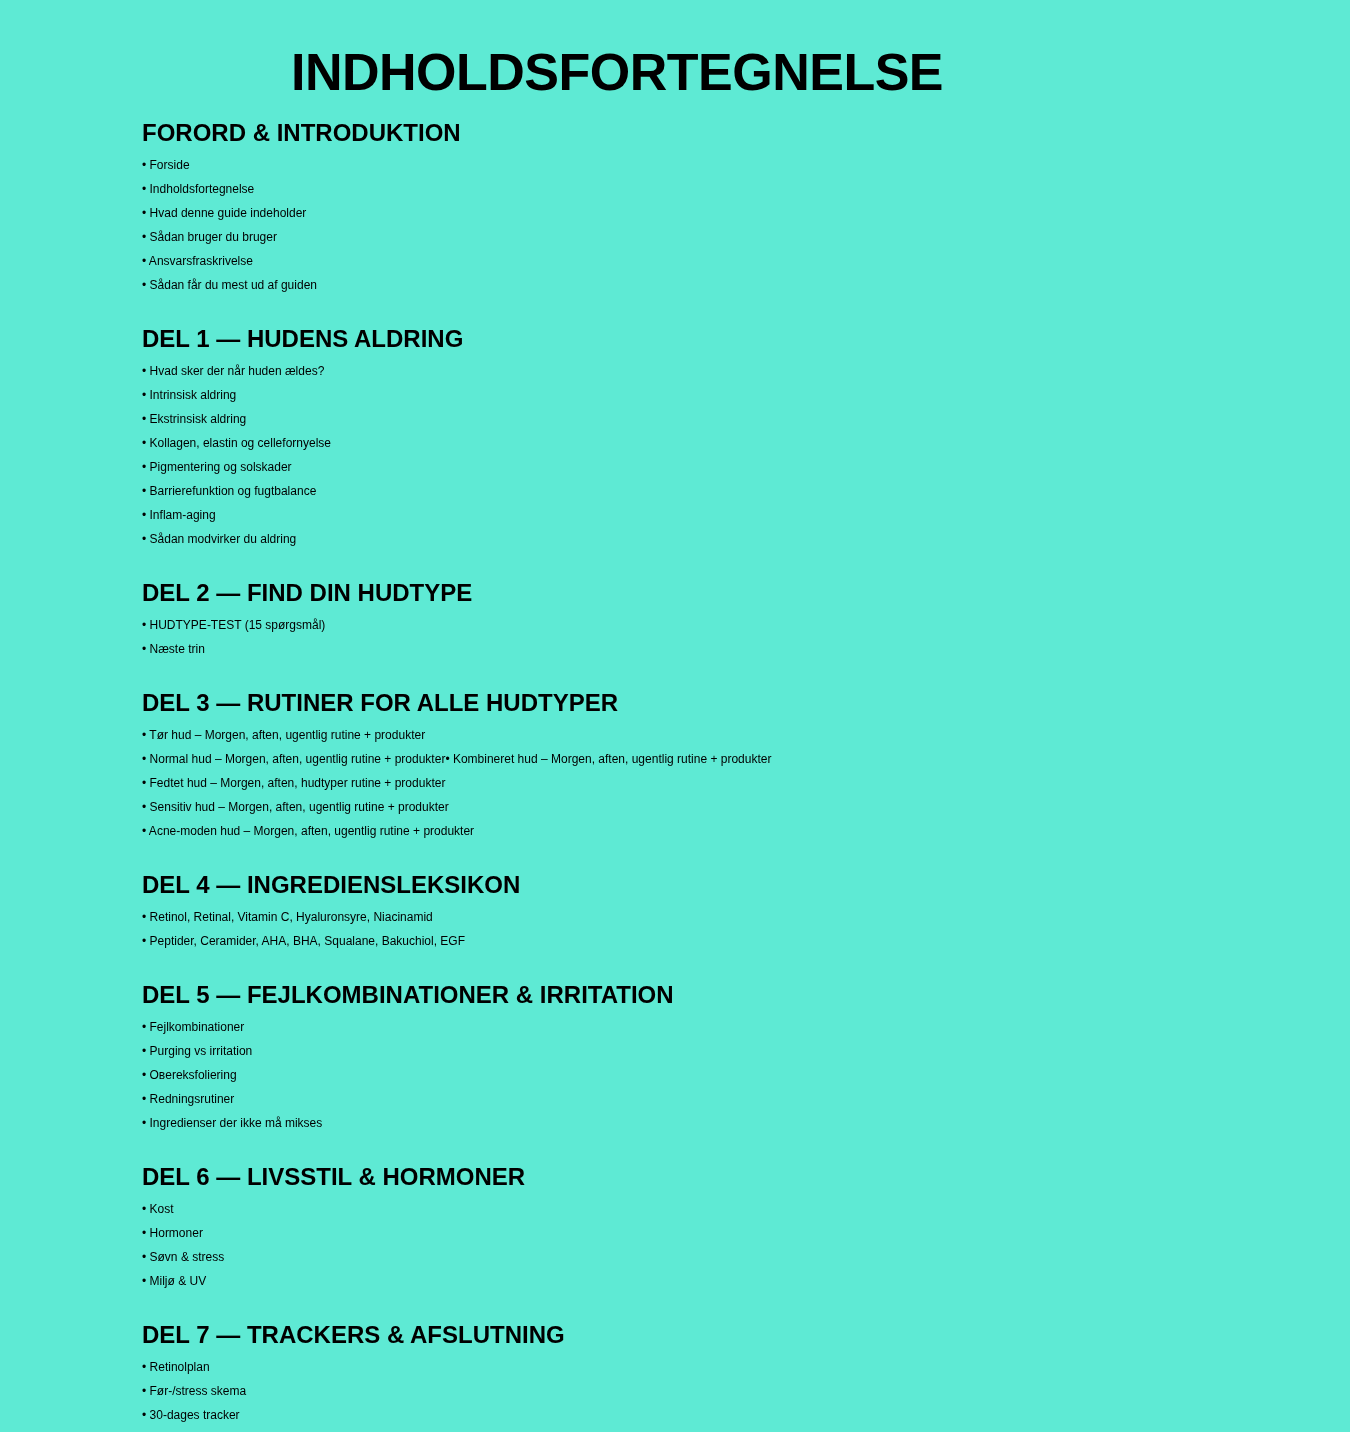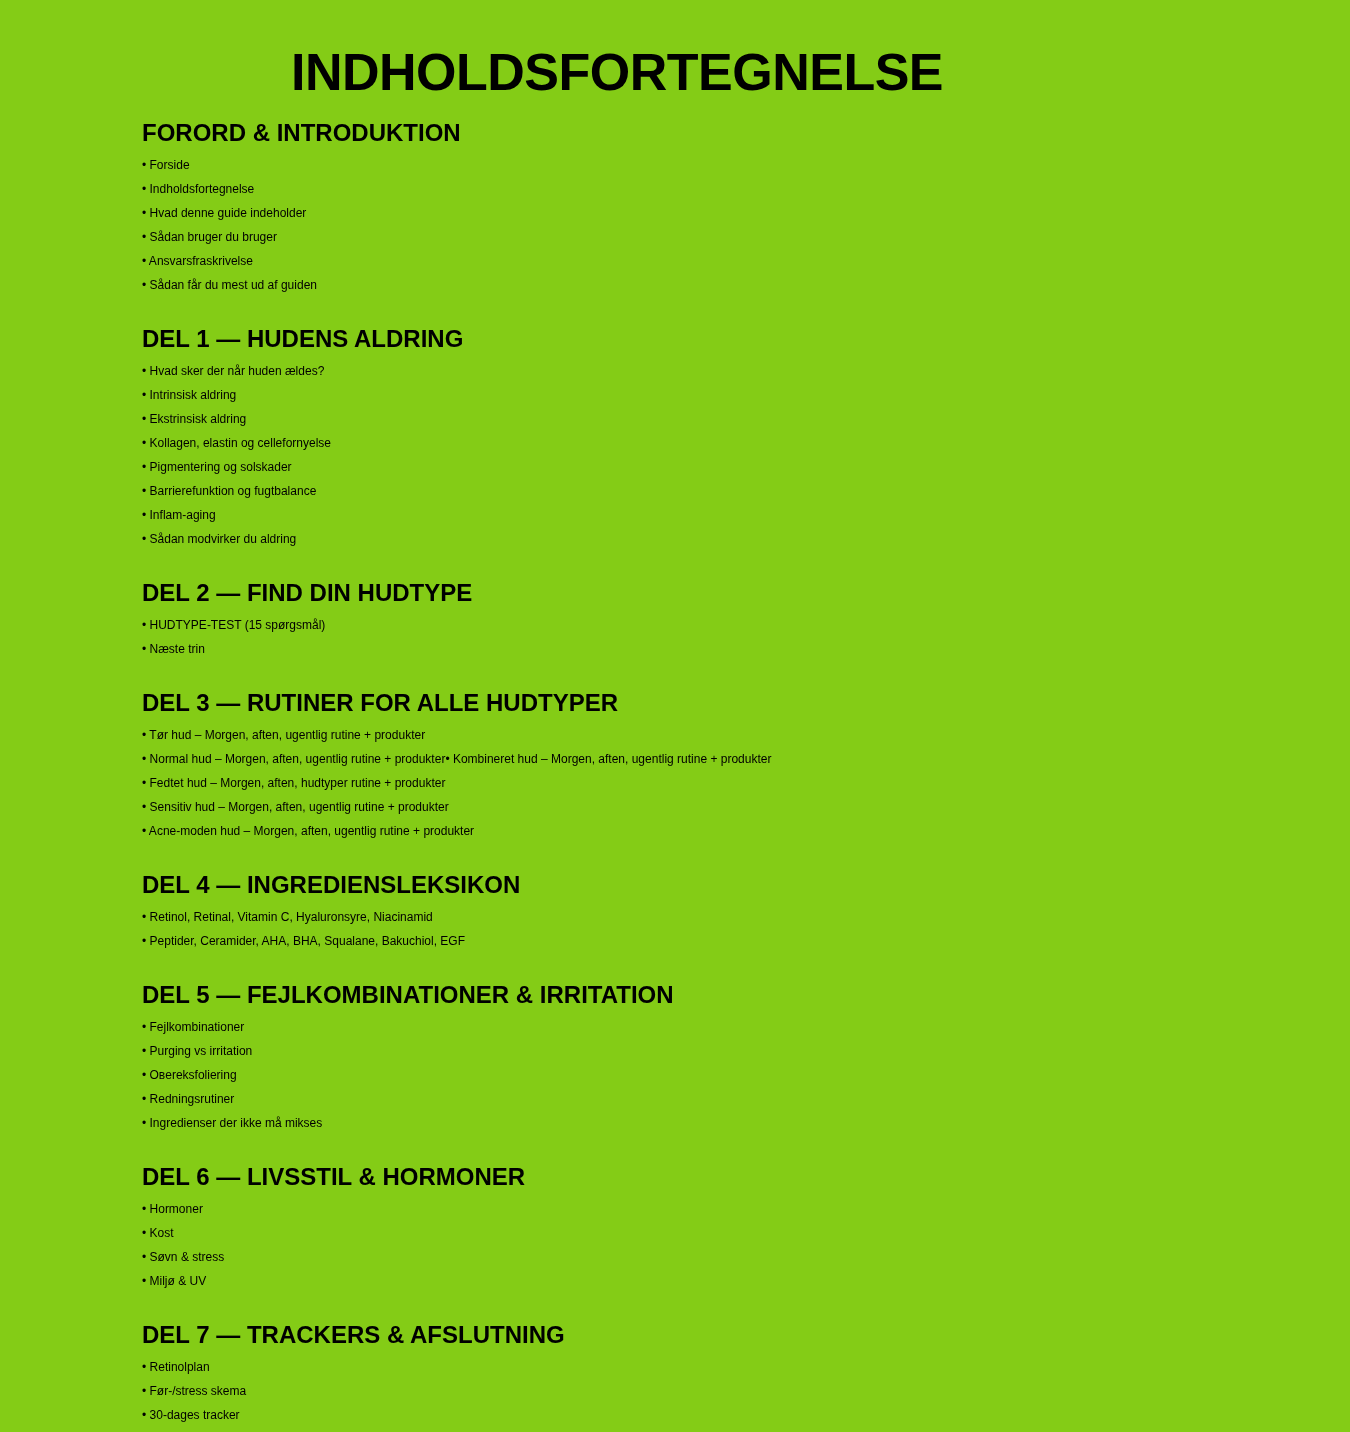--- a/index.html
+++ b/index.html
@@ -11,21 +11,21 @@
     width: 1350px;
     height: 1432px;
     font-family: "Liberation Sans", sans-serif;
     color: #000000;
     -webkit-font-smoothing: antialiased;
   }
   #page {
     position: relative;
     width: 1350px;
     height: 1432px;
-    background: #84cc16;
+    background: #5eead4;
     overflow: hidden;
   }
   #content {
     position: absolute;
     left: 142px;
     top: 0;
     width: 950px;
   }
   .doc-title {
     font-size: 52px;
@@ -136,22 +136,22 @@
         <li class="bullet-item">• Purging vs irritation</li>
         <li class="bullet-item">• Овereksfoliering</li>
         <li class="bullet-item">• Redningsrutiner</li>
         <li class="bullet-item">• Ingredienser der ikke må mikses</li>
       </ul>
     </div>
 
     <div class="section">
       <h2 class="section-heading">DEL 6 — LIVSSTIL &amp; HORMONER</h2>
       <ul class="bullet-list">
+        <li class="bullet-item">• Kost</li>
         <li class="bullet-item">• Hormoner</li>
-        <li class="bullet-item">• Kost</li>
         <li class="bullet-item">• Søvn &amp; stress</li>
         <li class="bullet-item">• Miljø &amp; UV</li>
       </ul>
     </div>
 
     <div class="section">
       <h2 class="section-heading">DEL 7 — TRACKERS &amp; AFSLUTNING</h2>
       <ul class="bullet-list">
         <li class="bullet-item">• Retinolplan</li>
         <li class="bullet-item">• Før-/stress skema</li>

